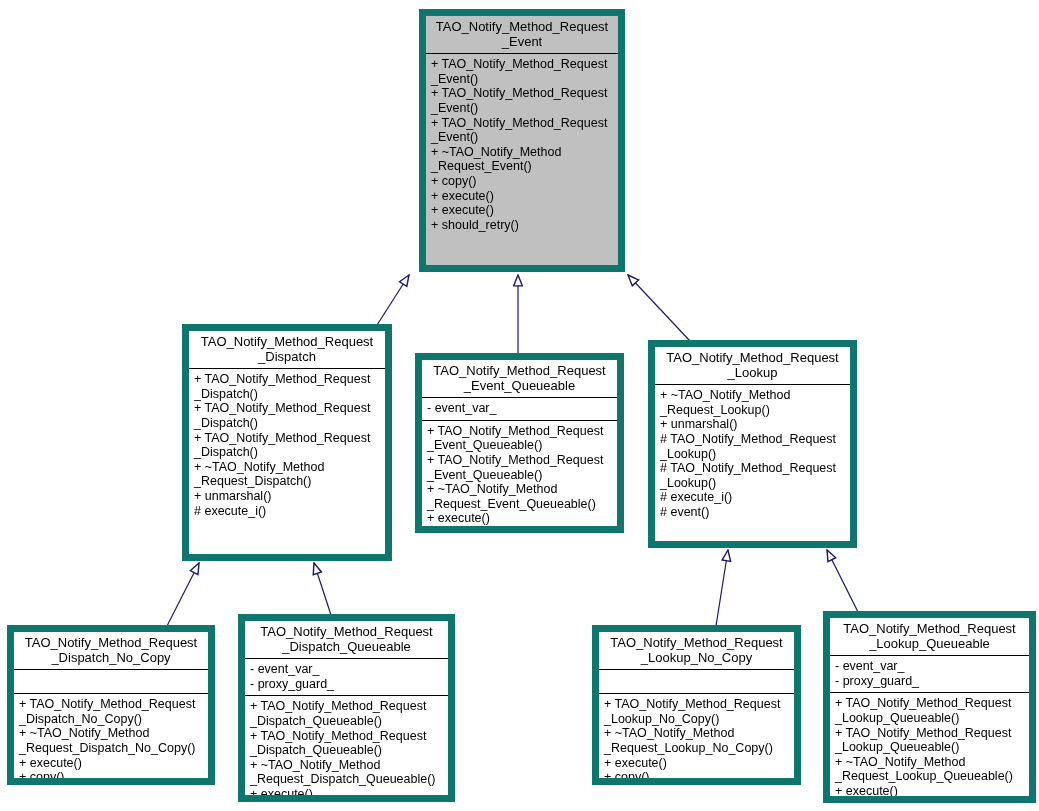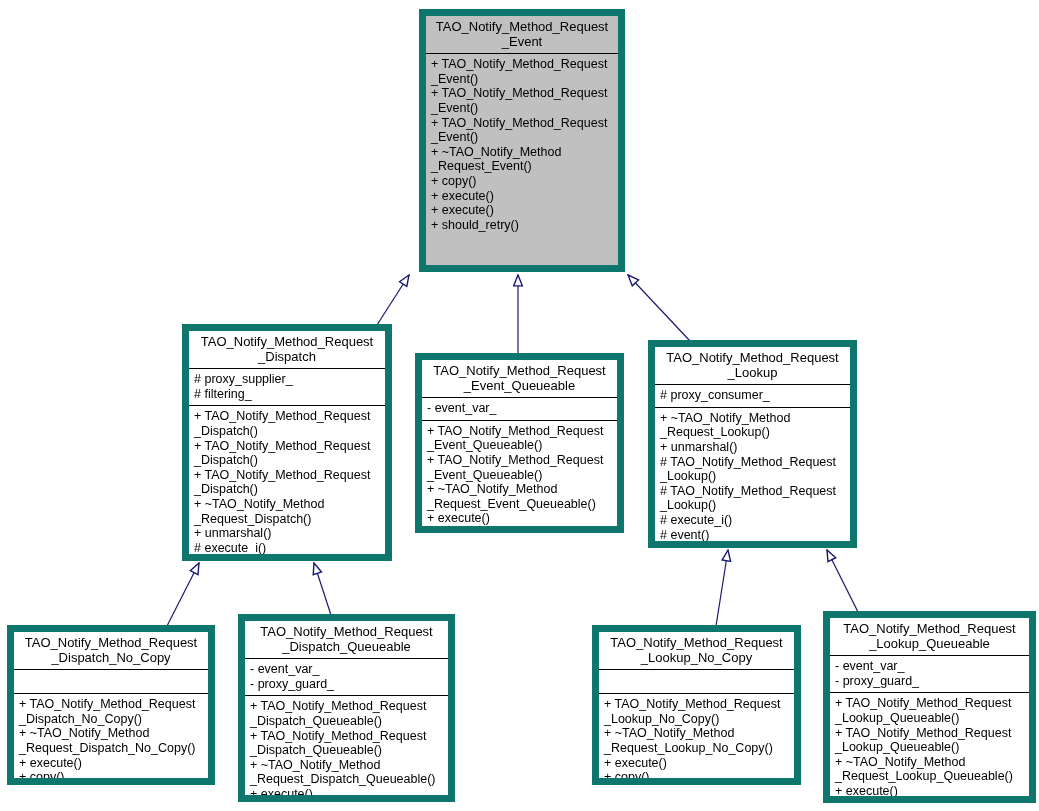--- a/index.html
+++ b/index.html
@@ -63,24 +63,20 @@
         <div class="line">+ execute()</div>
         <div class="line">+ should_retry()</div>
       </div>
   </div>
 
   <div class="class-box" id="box-dispatch" style="left: 182px; top: 324px; width: 210px; height: 237px;">
     <div class="compartment title">
         <div class="line">TAO_Notify_Method_Request</div>
         <div class="line">_Dispatch</div>
       </div>
-    <div class="compartment attrs">
-        <div class="line"># proxy_supplier_</div>
-        <div class="line"># filtering_</div>
-      </div>
     <div class="compartment methods">
         <div class="line">+ TAO_Notify_Method_Request</div>
         <div class="line">_Dispatch()</div>
         <div class="line">+ TAO_Notify_Method_Request</div>
         <div class="line">_Dispatch()</div>
         <div class="line">+ TAO_Notify_Method_Request</div>
         <div class="line">_Dispatch()</div>
         <div class="line">+ ~TAO_Notify_Method</div>
         <div class="line">_Request_Dispatch()</div>
         <div class="line">+ unmarshal()</div>
@@ -104,23 +100,20 @@
         <div class="line">+ ~TAO_Notify_Method</div>
         <div class="line">_Request_Event_Queueable()</div>
         <div class="line">+ execute()</div>
       </div>
   </div>
 
   <div class="class-box" id="box-lookup" style="left: 648px; top: 340px; width: 209px; height: 208px;">
     <div class="compartment title">
         <div class="line">TAO_Notify_Method_Request</div>
         <div class="line">_Lookup</div>
-      </div>
-    <div class="compartment attrs">
-        <div class="line"># proxy_consumer_</div>
       </div>
     <div class="compartment methods">
         <div class="line">+ ~TAO_Notify_Method</div>
         <div class="line">_Request_Lookup()</div>
         <div class="line">+ unmarshal()</div>
         <div class="line"># TAO_Notify_Method_Request</div>
         <div class="line">_Lookup()</div>
         <div class="line"># TAO_Notify_Method_Request</div>
         <div class="line">_Lookup()</div>
         <div class="line"># execute_i()</div>

